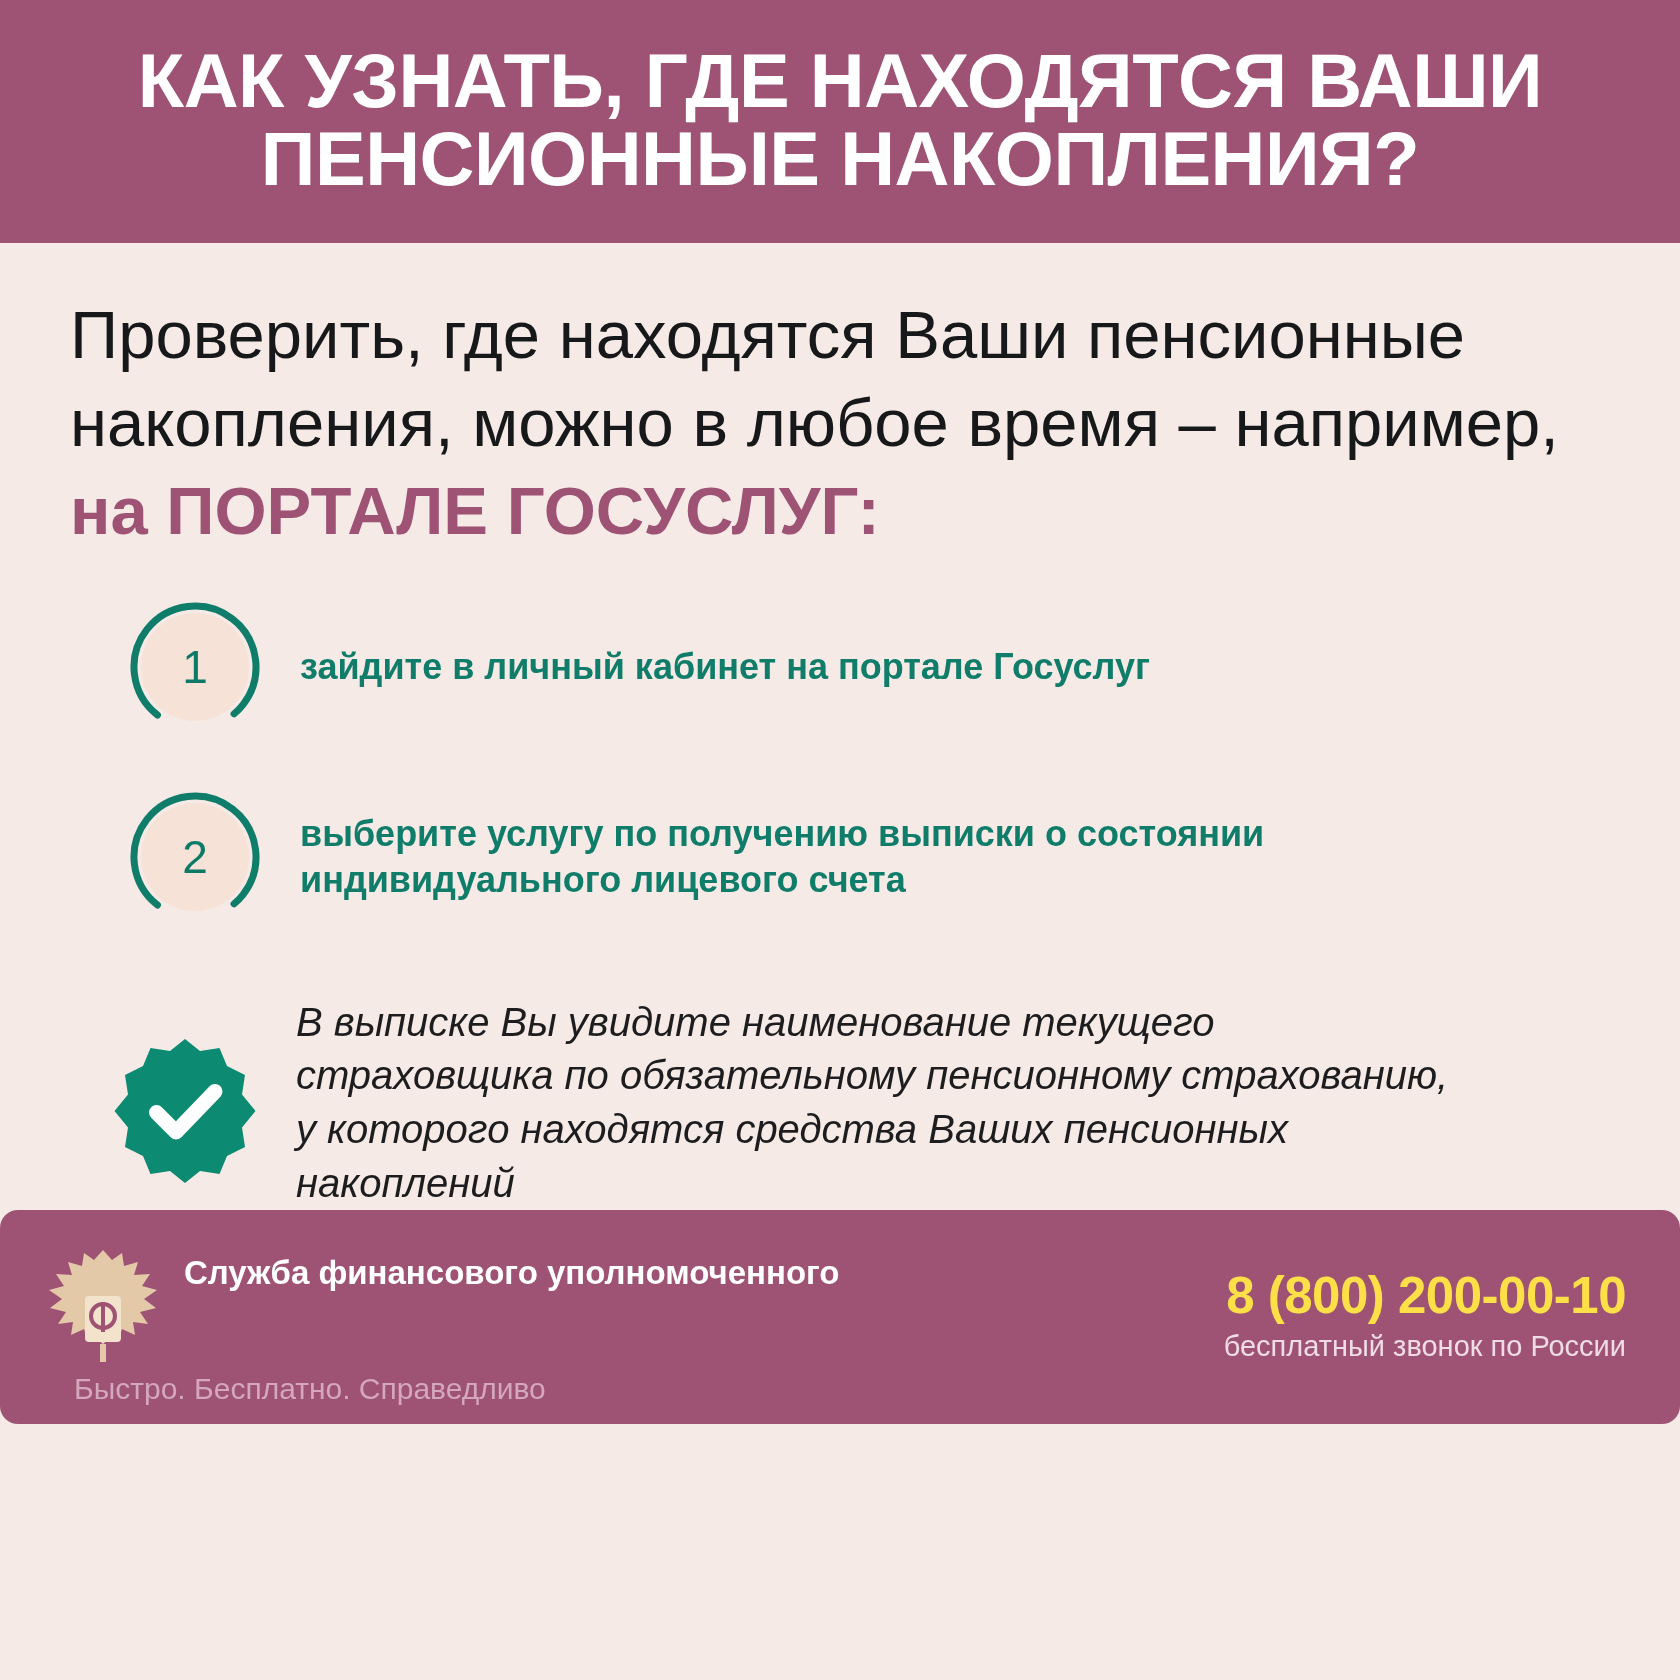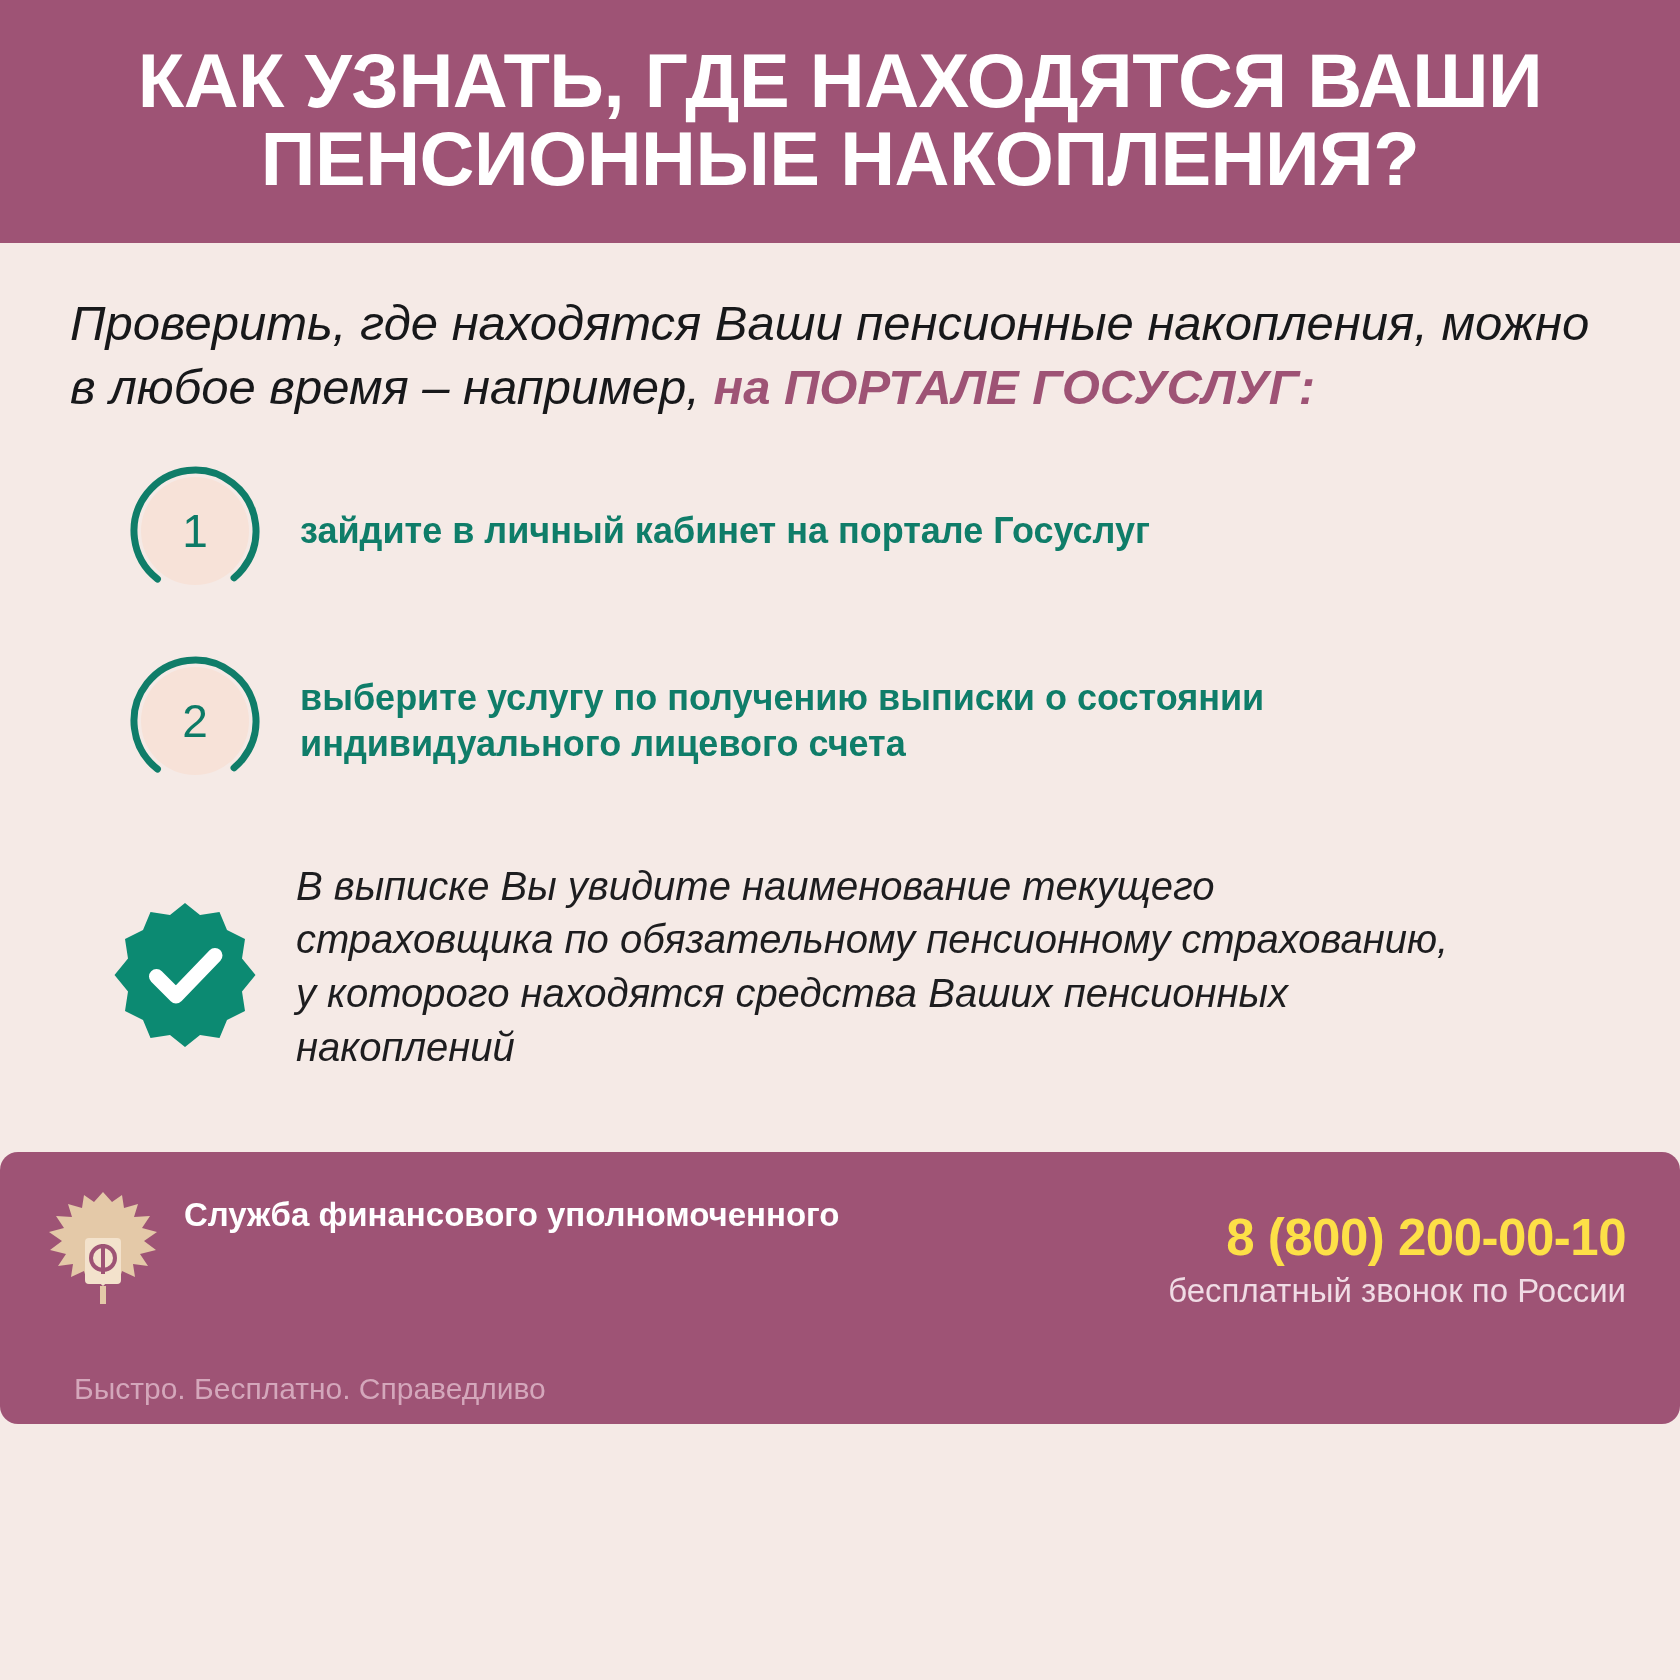--- a/index.html
+++ b/index.html
@@ -38,26 +38,25 @@
     text-transform: uppercase;
   }
 
   
   .content {
     flex: 1 1 auto;
     padding: 48px 70px 0 70px;
     box-sizing: border-box;
   }
   .lead {
-    font-size: 49px;
+    font-size: 67px;
     line-height: 1.32;
     color: #17181a;
     font-weight: normal;
     max-width: 1530px;
-    font-style: italic;
   }
   .lead .accent {
     color: #9e5375;
     font-weight: bold;
   }
 
   
   .steps {
     margin-top: 44px;
     padding-left: 58px;
@@ -178,21 +177,21 @@
   }
   .phone {
     color: #fde047;
     font-size: 51px;
     font-weight: bold;
     line-height: 1.1;
     letter-spacing: -0.5px;
   }
   .phone-note {
     color: #f0dce5;
-    font-size: 33px;
+    font-size: 29px;
     margin-top: 6px;
   }
 </style>
 </head>
 <body>
 
 <div class="poster">
 
   <div class="header">
     <div class="header-title">КАК УЗНАТЬ, ГДЕ НАХОДЯТСЯ ВАШИ ПЕНСИОННЫЕ НАКОПЛЕНИЯ?</div>

